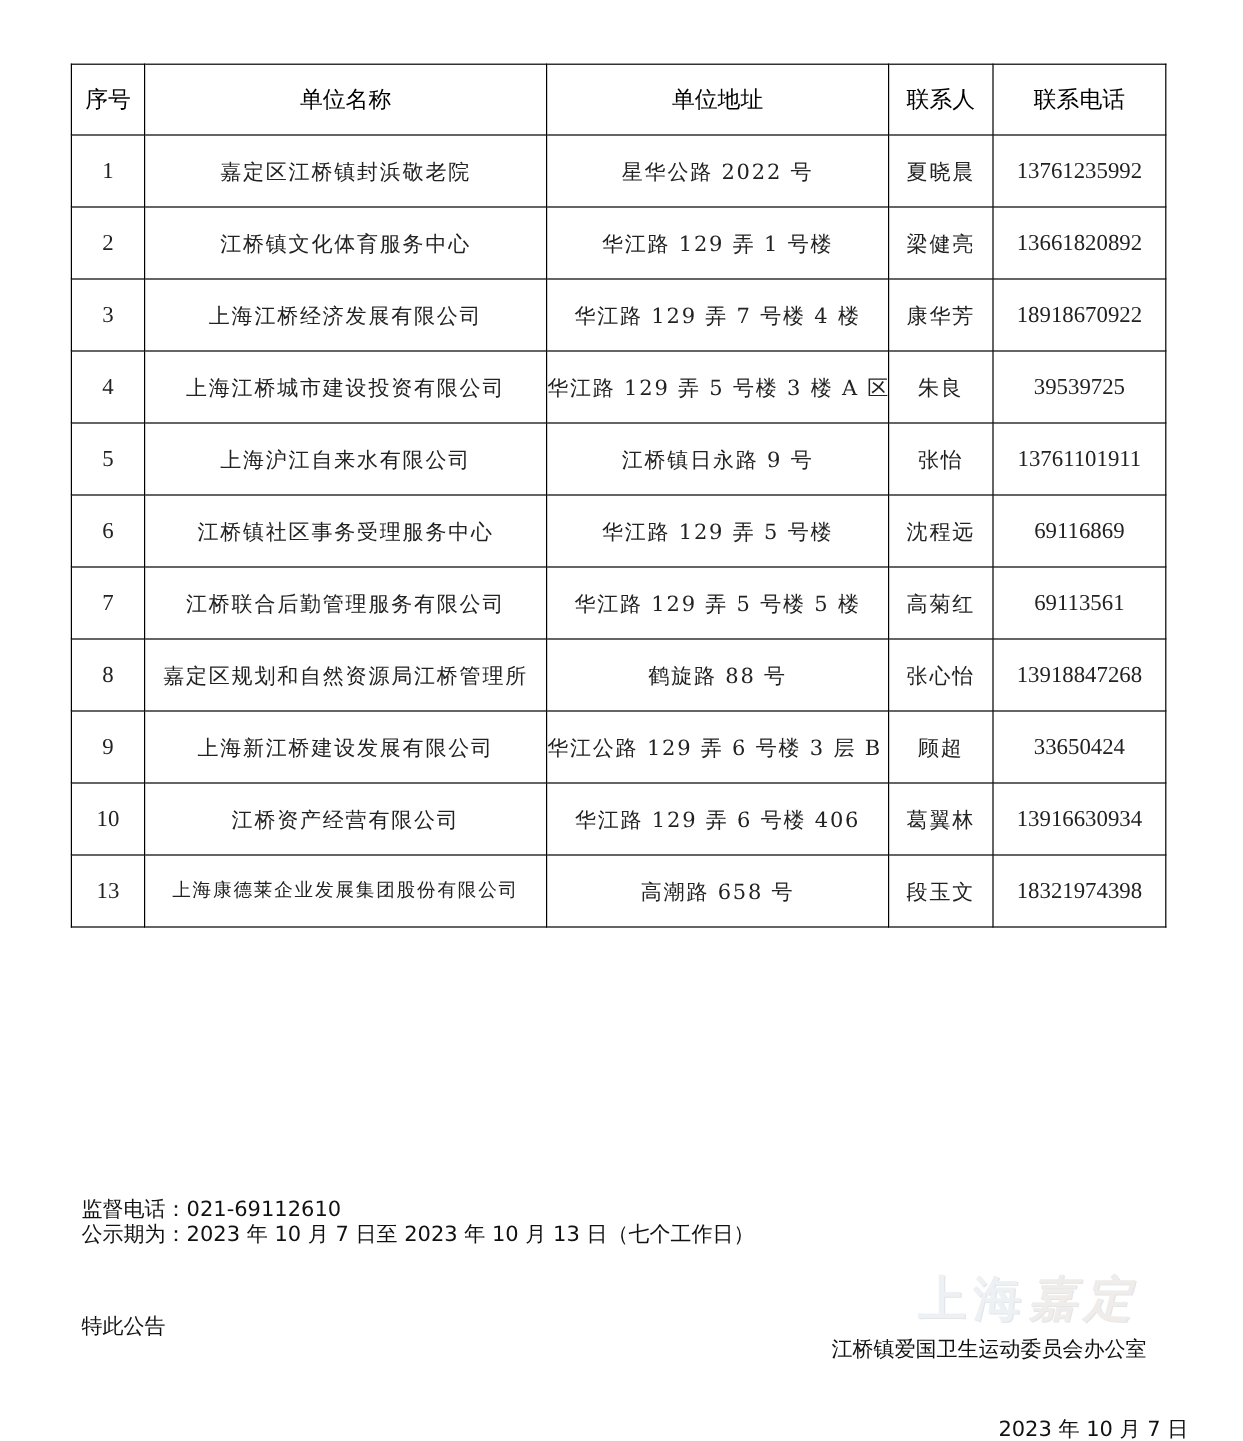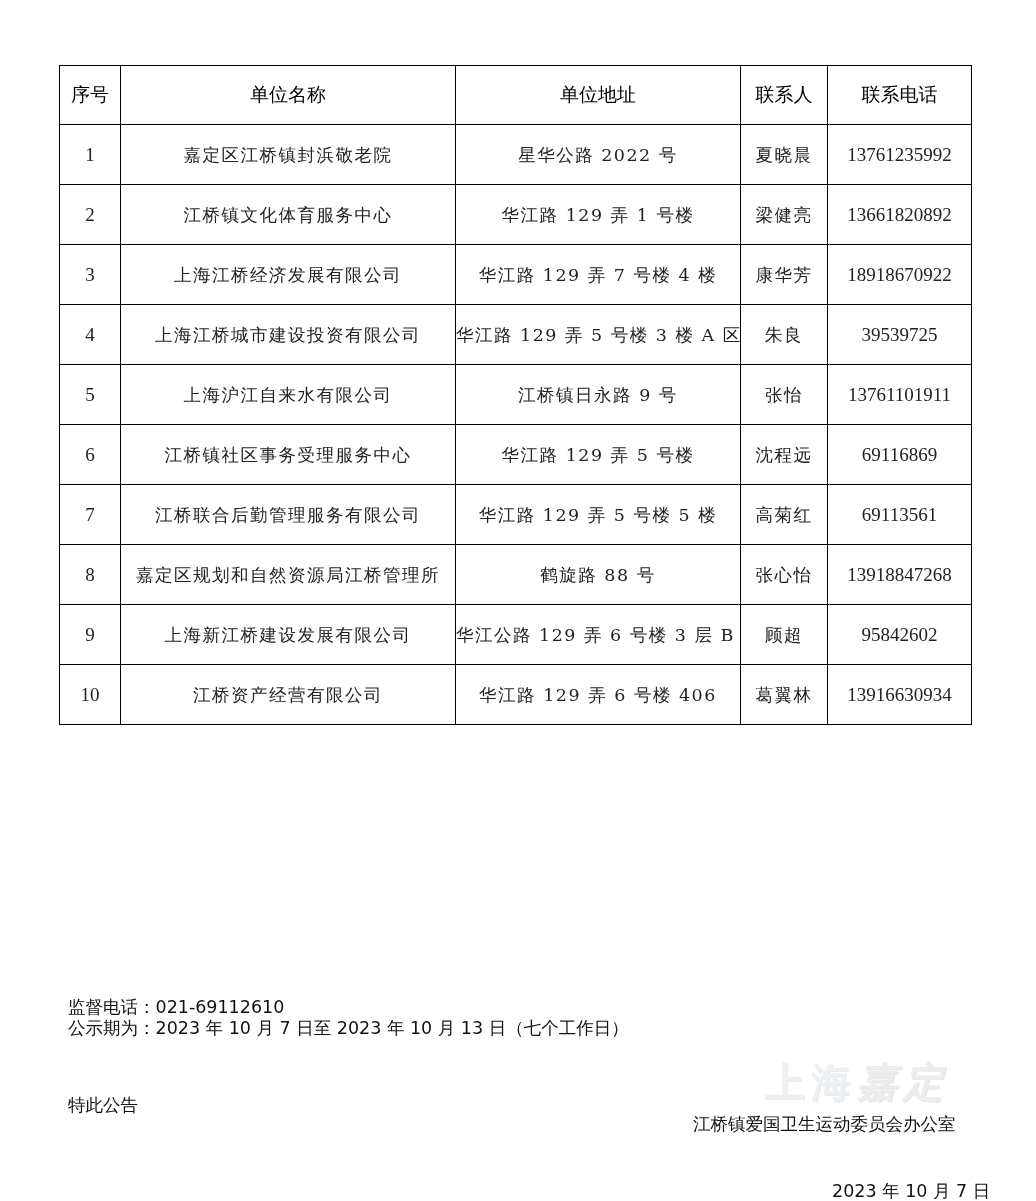--- a/index.html
+++ b/index.html
@@ -14,21 +14,20 @@
     overflow: hidden;
     color: #111111;
   }
   .doc-table {
     position: absolute;
     left: 59px;
     top: 53px;
     border-collapse: collapse;
     table-layout: fixed;
     width: 777px;
-    margin-top: 12px;
   }
   .doc-table th, .doc-table td {
     border: 1.4px solid #000000;
     text-align: center;
     vertical-align: middle;
     padding: 0;
     overflow: hidden;
     white-space: nowrap;
   }
   .doc-table th {
@@ -175,29 +174,36 @@
       <td class="name">嘉定区规划和自然资源局江桥管理所</td>
       <td class="addr">鹤旋路 88 号</td>
       <td class="contact">张心怡</td>
       <td class="phone">13918847268</td>
     </tr>
     <tr>
       <td class="num">9</td>
       <td class="name">上海新江桥建设发展有限公司</td>
       <td class="addr">华江公路 129 弄 6 号楼 3 层 B 区</td>
       <td class="contact">顾超</td>
-      <td class="phone">95842602</td>
+      <td class="phone">33650424</td>
     </tr>
     <tr>
       <td class="num">10</td>
       <td class="name">江桥资产经营有限公司</td>
       <td class="addr">华江路 129 弄 6 号楼 406</td>
       <td class="contact">葛翼林</td>
       <td class="phone">13916630934</td>
     </tr>
+    <tr>
+      <td class="num">13</td>
+      <td class="name small">上海康德莱企业发展集团股份有限公司</td>
+      <td class="addr">高潮路 658 号</td>
+      <td class="contact">段玉文</td>
+      <td class="phone">18321974398</td>
+    </tr>
   </tbody>
 </table>
 
 <div class="notice notice-period">公示期为：2023 年 10 月 7 日至 2023 年 10 月 13 日（七个工作日）</div>
 <div class="notice notice-phone">监督电话：021-69112610</div>
 <div class="notice notice-closing">特此公告</div>
 
 <div class="watermark">
   <span>上海</span><span class="script">嘉定</span>
 </div>

